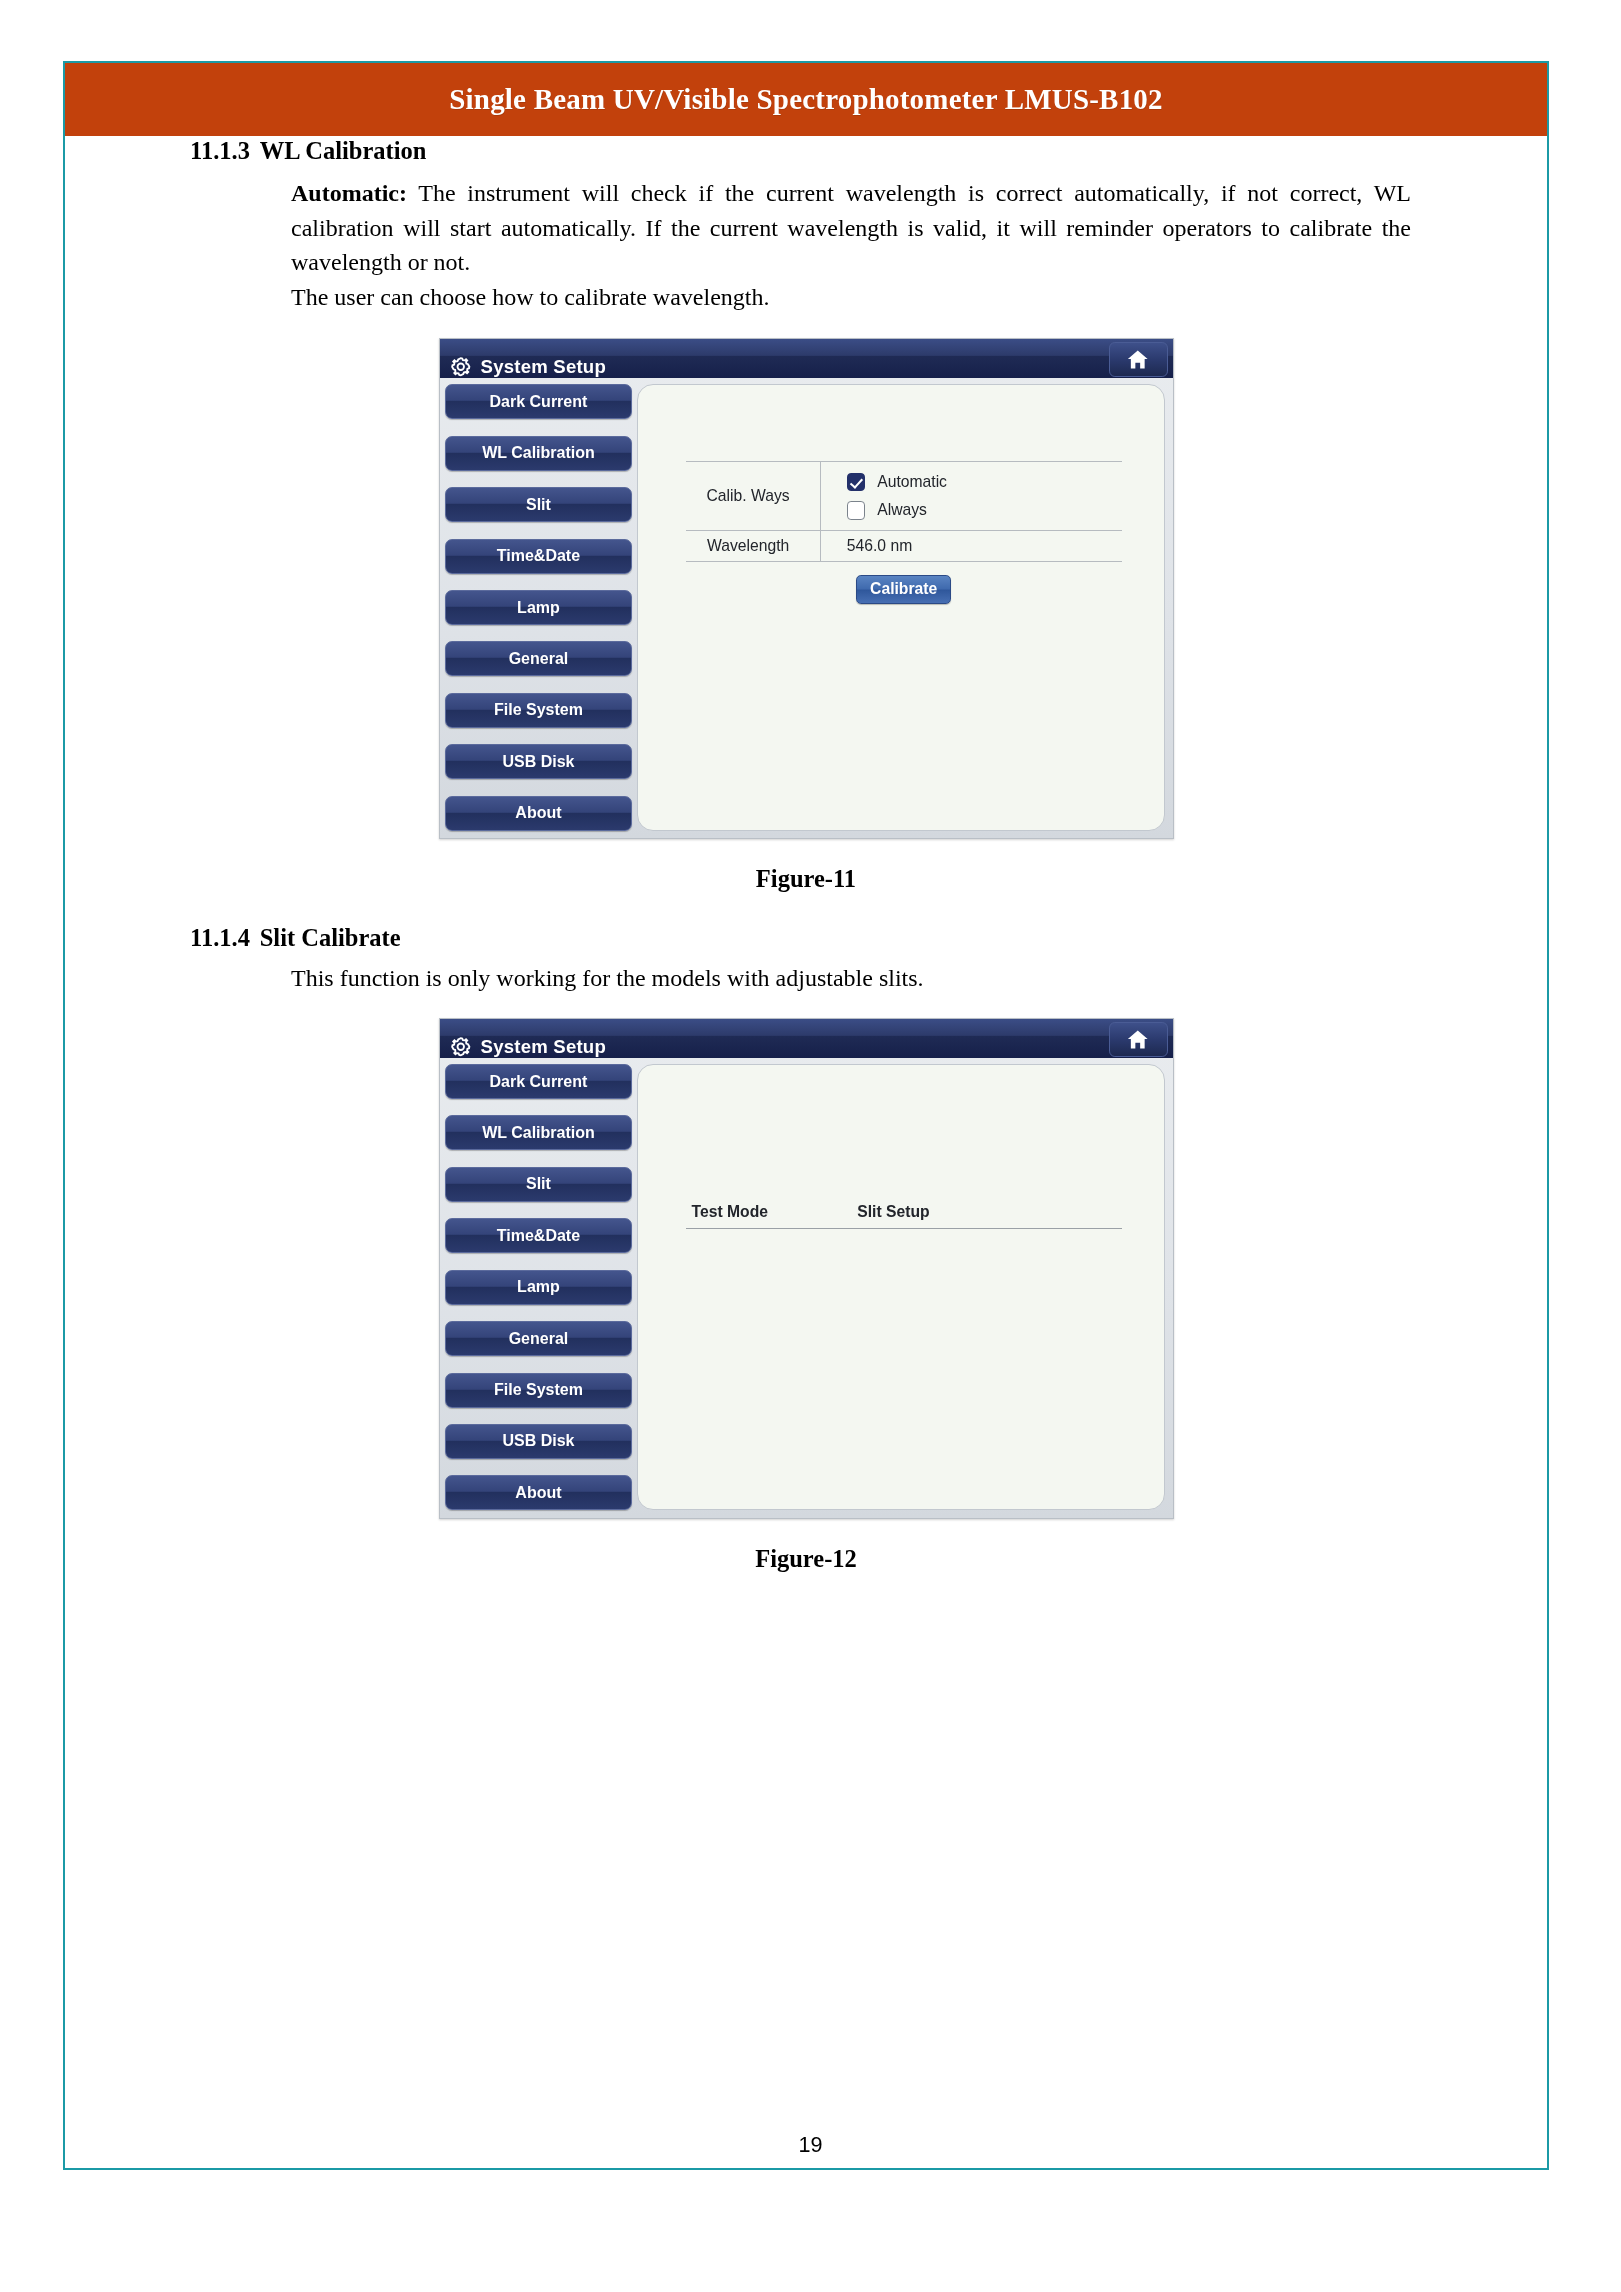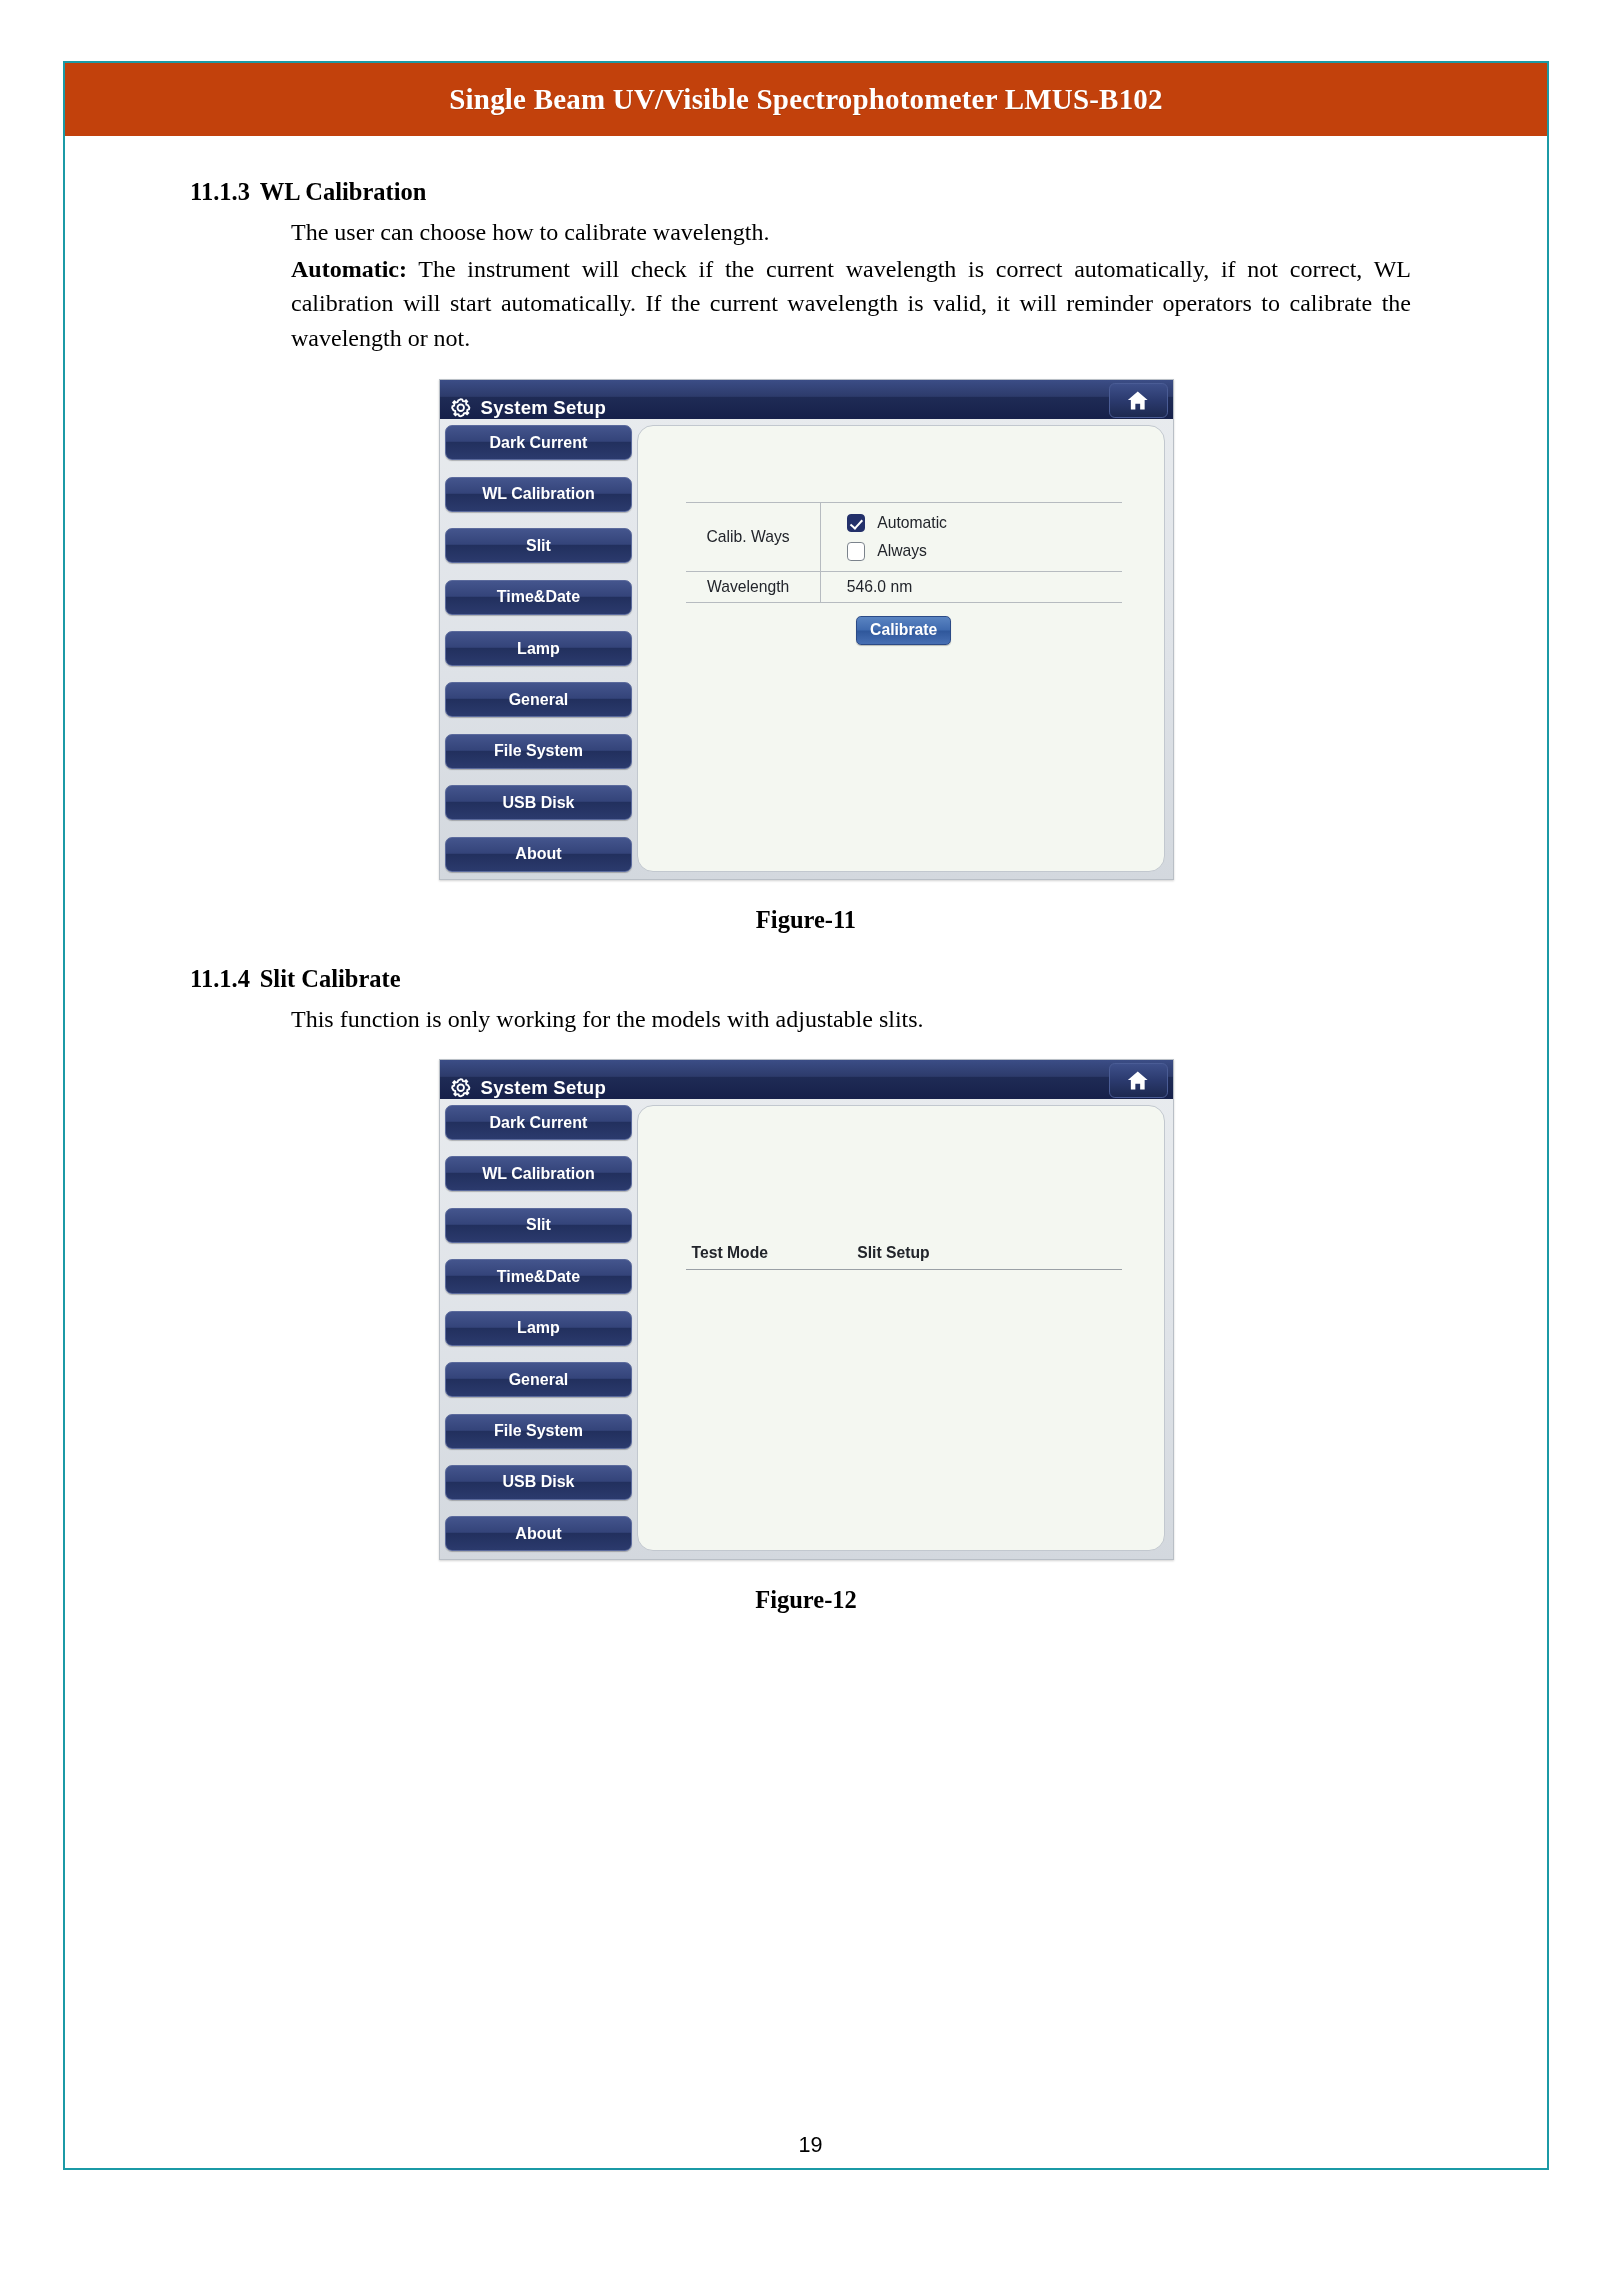--- a/index.html
+++ b/index.html
@@ -280,28 +280,28 @@
 <body>
 
 <div class="page-frame"></div>
 
 <div class="doc-header">
   <div class="doc-header-title">Single Beam UV/Visible Spectrophotometer LMUS-B102</div>
 </div>
 
 <div class="content">
 
-  <div style="padding-left:127px; padding-top:41px;">
+  <div style="padding-left:127px; ">
     <div class="sec-heading">
       <span class="sec-num">11.1.3</span><span>WL Calibration</span>
     </div>
 
     <div style="padding-left:101px; padding-top:8.8px;">
+      <p class="para justify" style="width:1120px; margin-top:2px;"><b>Automatic:</b> <span>The instrument will check if the current wavelength is correct automatically, if not correct, WL calibration will start automatically. If the current wavelength is valid, it will reminder operators to calibrate the wavelength or not.</span></p>
       <p class="para">The user can choose how to calibrate wavelength.</p>
-      <p class="para justify" style="width:1120px; margin-top:2px;"><b>Automatic:</b> <span>The instrument will check if the current wavelength is correct automatically, if not correct, WL calibration will start automatically. If the current wavelength is valid, it will reminder operators to calibrate the wavelength or not.</span></p>
     </div>
   </div>
 
   <div style="text-align:center; margin-top:23.5px;">
     <div class="device-shot" style="display:inline-block; width:735px; height:501px; text-align:left;">
 
       <div class="device-titlebar">
         <span class="gear-icon">
           <svg viewBox="0 0 24 24" width="23.5" height="23.5" aria-hidden="true">
             <g fill="none" stroke="#ffffff" stroke-width="1.9">

